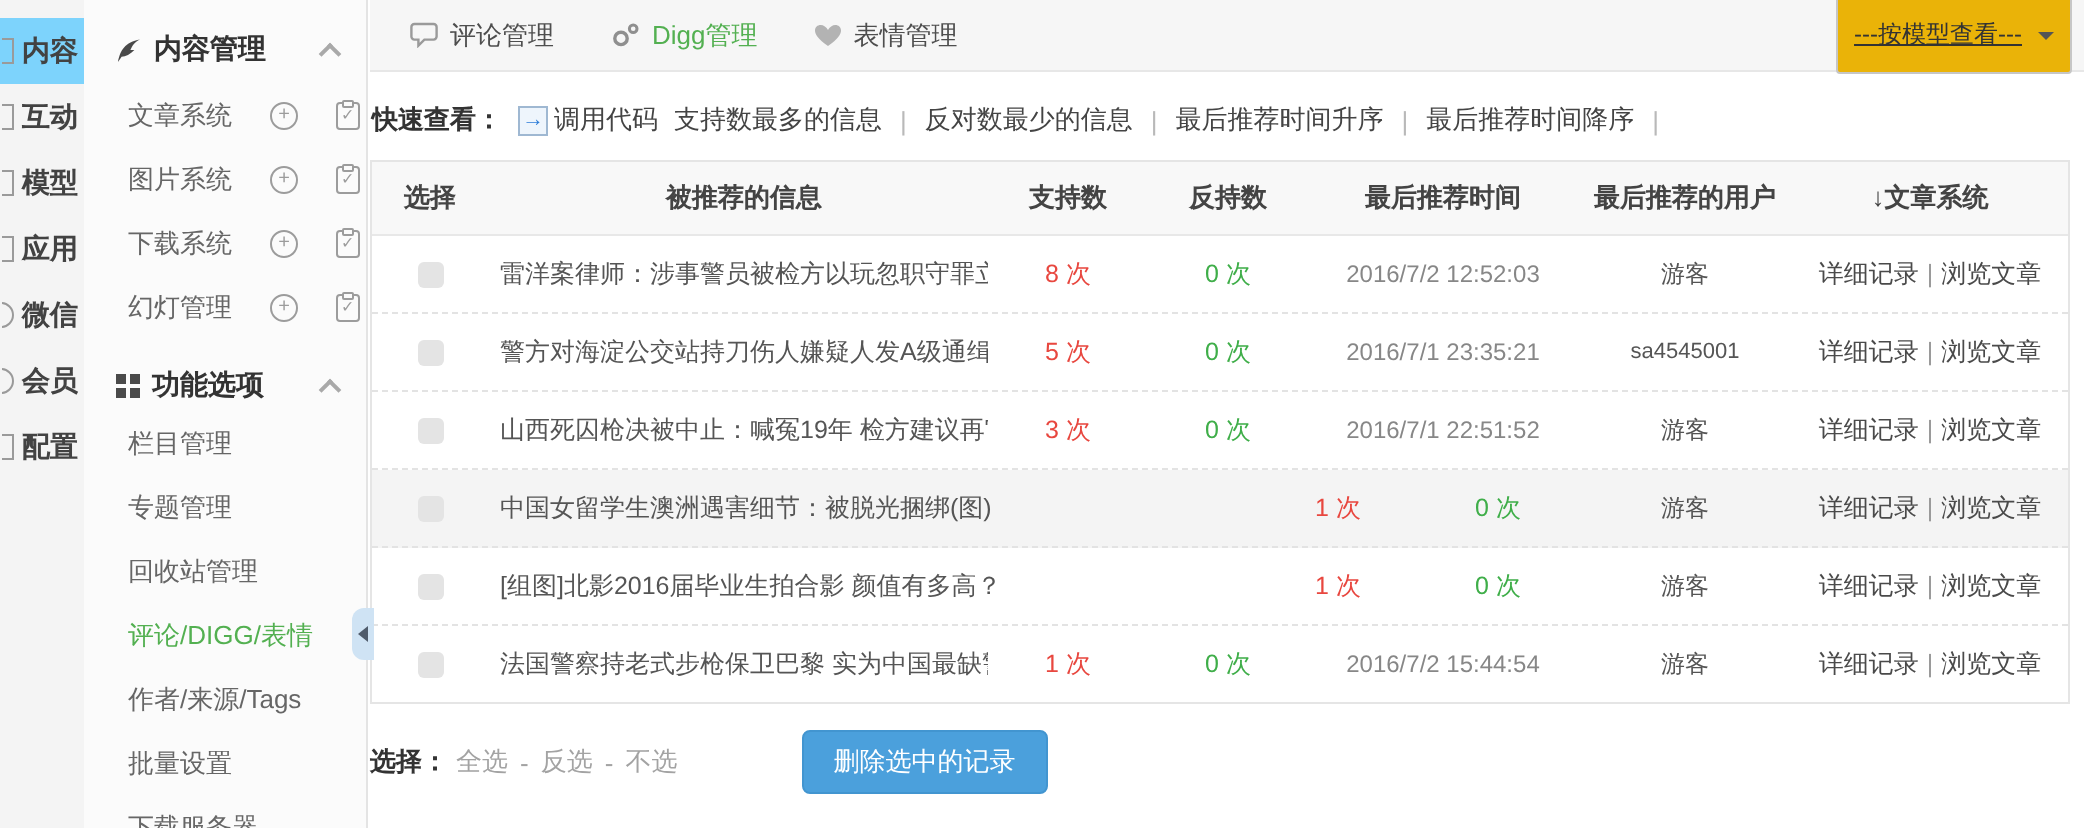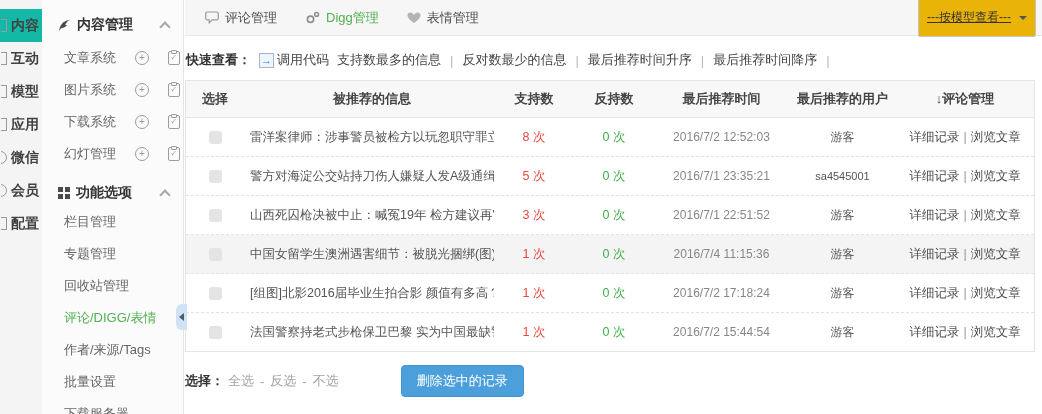--- a/index.html
+++ b/index.html
@@ -2,21 +2,21 @@
 <html><head>
 <meta charset="utf-8">
 <style>
   html,body{margin:0;padding:0;}
   body{font-family:"Liberation Sans","DejaVu Sans",sans-serif;background:#fff;}
   .page{position:relative;width:1042px;height:414px;overflow:hidden;background:#fff;}
 
   
   .rail{position:absolute;left:0;top:0;width:42px;height:414px;background:#f4f4f4;padding-top:9px;box-sizing:border-box;}
   .rail-item{height:33px;display:flex;align-items:center;padding-left:1px;gap:3px;font-size:14px;font-weight:700;color:#424242;cursor:pointer;}
-  .rail-item.active{background:#14b8a6;}
+  .rail-item.active{background:#7dd3fc;}
   .rail-icon{display:inline-block;width:7px;height:13px;overflow:hidden;flex:none;}
   .rail-icon i{display:block;width:11px;height:11px;border:1px solid #9a9a9a;margin-left:-7px;box-sizing:content-box;}
   .rail-icon.round i{border-radius:50%;}
 
   
   .sidebar{position:absolute;left:42px;top:0;width:142px;height:414px;background:#fbfbfb;border-right:1px solid #e4e4e4;box-sizing:border-box;}
   .side-header{display:flex;align-items:center;gap:6px;padding:16px 14px 8px 16px;font-size:14px;font-weight:700;color:#333;}
   .side-header.second{padding-top:14px;padding-bottom:4px;}
   .side-header .chev{margin-left:auto;}
   .chev{display:inline-block;width:6px;height:6px;border-left:2px solid #a9a9a9;border-top:2px solid #a9a9a9;transform:rotate(45deg);margin-top:3px;cursor:pointer;}
@@ -228,21 +228,21 @@
     </div>
 
     <div class="tbl">
       <div class="thead">
         <div class="c c-sel">选择</div>
         <div class="c c-title" style="text-align:center;">被推荐的信息</div>
         <div class="c c-sup">支持数</div>
         <div class="c c-opp">反持数</div>
         <div class="c c-time">最后推荐时间</div>
         <div class="c c-user">最后推荐的用户</div>
-        <div class="c c-det">↓评论管理</div>
+        <div class="c c-det">↓文章系统</div>
       </div>
 
       <div class="trow">
         <div class="c c-sel"><span class="cbx"></span></div>
         <div class="c c-title"><a class="title-link">雷洋案律师：涉事警员被检方以玩忽职守罪立案</a></div>
         <div class="c c-sup red">8 次</div>
         <div class="c c-opp grn">0 次</div>
         <div class="c c-time">2016/7/2 12:52:03</div>
         <div class="c c-user">游客</div>
         <div class="c c-det">
@@ -272,33 +272,31 @@
         <div class="c c-det">
           <a class="row-link">详细记录</a><span class="det-sep">|</span><a class="row-link">浏览文章</a>
         </div>
       </div>
 
       <div class="trow hl">
         <div class="c c-sel"><span class="cbx"></span></div>
         <div class="c c-title"><a class="title-link">中国女留学生澳洲遇害细节：被脱光捆绑(图)</a></div>
         <div class="c c-sup red">1 次</div>
         <div class="c c-opp grn">0 次</div>
-        <div class="c c-time">2016/7/4 11:15:36</div>
         <div class="c c-user">游客</div>
         <div class="c c-det">
           <a class="row-link">详细记录</a><span class="det-sep">|</span><a class="row-link">浏览文章</a>
         </div>
       </div>
 
       <div class="trow">
         <div class="c c-sel"><span class="cbx"></span></div>
         <div class="c c-title"><a class="title-link">[组图]北影2016届毕业生拍合影 颜值有多高？</a></div>
         <div class="c c-sup red">1 次</div>
         <div class="c c-opp grn">0 次</div>
-        <div class="c c-time">2016/7/2 17:18:24</div>
         <div class="c c-user">游客</div>
         <div class="c c-det">
           <a class="row-link">详细记录</a><span class="det-sep">|</span><a class="row-link">浏览文章</a>
         </div>
       </div>
 
       <div class="trow">
         <div class="c c-sel"><span class="cbx"></span></div>
         <div class="c c-title"><a class="title-link">法国警察持老式步枪保卫巴黎 实为中国最缺警枪</a></div>
         <div class="c c-sup red">1 次</div>

